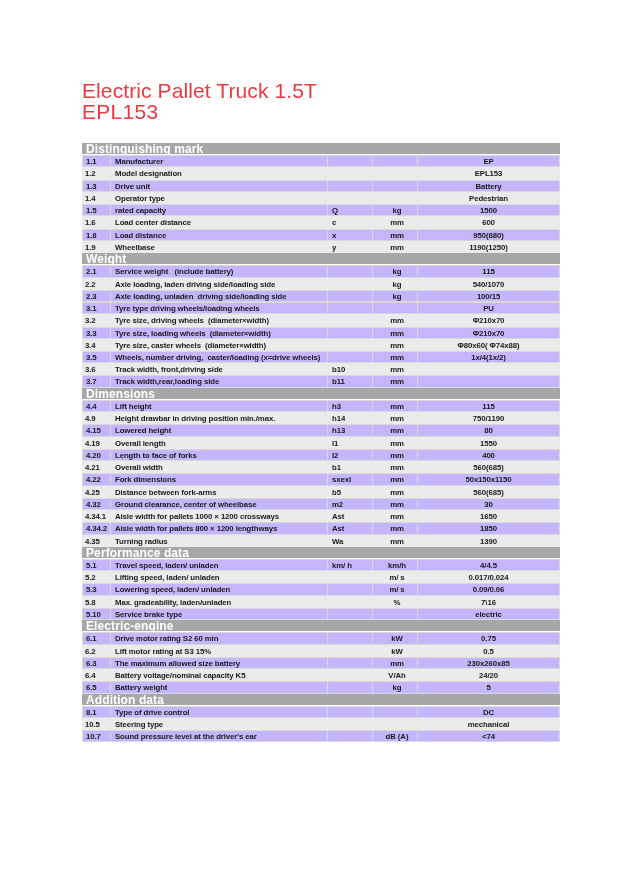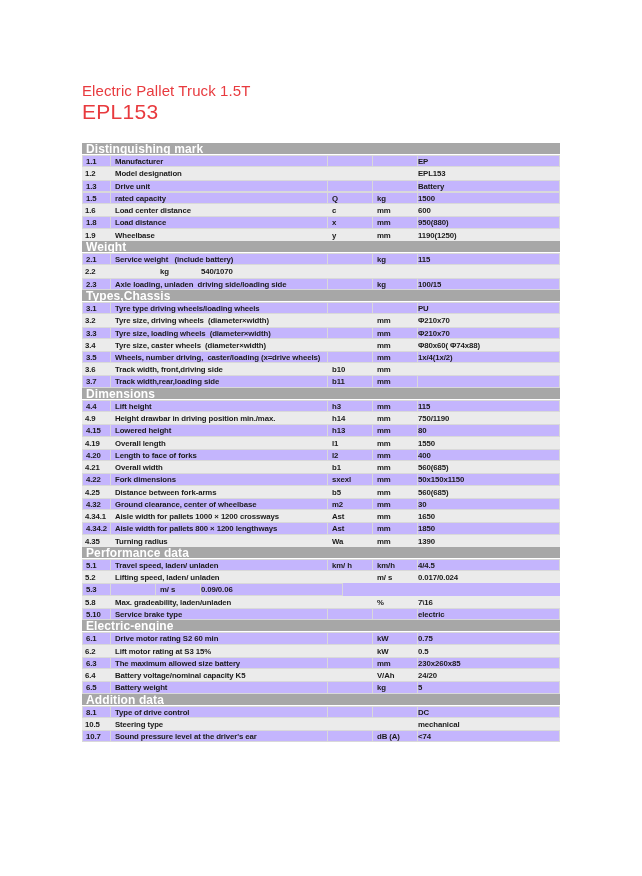--- a/index.html
+++ b/index.html
@@ -9,21 +9,21 @@
     --grid:#d9d9d9;
     --text:#1a1a1a;
   }
   html,body{margin:0;padding:0;}
   body{
     width:642px;height:876px;background:#ffffff;position:relative;
     font-family:"Liberation Sans", sans-serif;color:var(--text);
   }
   .page-title{
     position:absolute;left:82px;top:82px;
-    font-size:15px;line-height:18px;font-weight:500;color:var(--accent);
+    font-size:21px;line-height:18px;font-weight:500;color:var(--accent);
     letter-spacing:0.1px;
   }
   .model-title{
     position:absolute;left:82px;top:100px;
     font-size:21px;line-height:24px;font-weight:500;color:var(--accent);
     letter-spacing:0.3px;
   }
   .spec-table{
     position:absolute;left:82px;top:143px;width:478px;
   }
@@ -42,22 +42,22 @@
     letter-spacing:-0.1px;white-space:pre;overflow:hidden;
   }
   .row.white{background:#c4b5fd;}
   .row.white .cell{border:0.7px solid var(--grid);border-left:none;}
   .row.white .cell:first-child{border-left:0.7px solid var(--grid);}
   .row.gray{background:var(--alt-bg);}
   .row.gray .cell{border:0.7px solid transparent;border-left:none;}
   .c-code {width:29px;padding-left:3px;}
   .c-label{width:217px;padding-left:4px;}
   .c-symbol{width:45px;padding-left:4px;}
-  .c-unit{width:45px;padding-left:4px;}
-  .c-value{width:142px;text-align:left;}
+  .c-unit{width:45px;padding-left:4px;text-align:center;}
+  .c-value{width:142px;text-align:center;}
 </style>
 </head>
 <body>
 
 <div class="page-title">Electric Pallet Truck 1.5T</div>
 <div class="model-title">EPL153</div>
 <div class="spec-table">
     <div class="sec-header">Distinguishing mark</div>
     <div class="row white">
       <div class="cell c-code">1.1</div>
@@ -73,20 +73,27 @@
       <div class="cell c-unit"></div>
       <div class="cell c-value">EPL153</div>
     </div>
     <div class="row white">
       <div class="cell c-code">1.3</div>
       <div class="cell c-label">Drive unit</div>
       <div class="cell c-symbol"></div>
       <div class="cell c-unit"></div>
       <div class="cell c-value">Battery</div>
     </div>
+    <div class="row gray">
+      <div class="cell c-code">1.4</div>
+      <div class="cell c-label">Operator type</div>
+      <div class="cell c-symbol"></div>
+      <div class="cell c-unit"></div>
+      <div class="cell c-value">Pedestrian</div>
+    </div>
     <div class="row white">
       <div class="cell c-code">1.5</div>
       <div class="cell c-label">rated capacity</div>
       <div class="cell c-symbol">Q</div>
       <div class="cell c-unit">kg</div>
       <div class="cell c-value">1500</div>
     </div>
     <div class="row gray">
       <div class="cell c-code">1.6</div>
       <div class="cell c-label">Load center distance</div>
@@ -111,32 +118,32 @@
     <div class="sec-header">Weight</div>
     <div class="row white">
       <div class="cell c-code">2.1</div>
       <div class="cell c-label">Service weight   (include battery)</div>
       <div class="cell c-symbol"></div>
       <div class="cell c-unit">kg</div>
       <div class="cell c-value">115</div>
     </div>
     <div class="row gray">
       <div class="cell c-code">2.2</div>
+      <div class="cell c-label">Axle loading, laden driving side/loading side</div>
       <div class="cell c-symbol"></div>
       <div class="cell c-unit">kg</div>
       <div class="cell c-value">540/1070</div>
     </div>
     <div class="row white">
       <div class="cell c-code">2.3</div>
       <div class="cell c-label">Axle loading, unladen  driving side/loading side</div>
       <div class="cell c-symbol"></div>
       <div class="cell c-unit">kg</div>
       <div class="cell c-value">100/15</div>
     </div>
-    <div class="sec-header">Types,Chassis</div>
     <div class="row white">
       <div class="cell c-code">3.1</div>
       <div class="cell c-label">Tyre type driving wheels/loading wheels</div>
       <div class="cell c-symbol"></div>
       <div class="cell c-unit"></div>
       <div class="cell c-value">PU</div>
     </div>
     <div class="row gray">
       <div class="cell c-code">3.2</div>
       <div class="cell c-label">Tyre size, driving wheels  (diameter×width)</div>
@@ -274,20 +281,21 @@
     </div>
     <div class="row gray">
       <div class="cell c-code">5.2</div>
       <div class="cell c-label">Lifting speed, laden/ unladen</div>
       <div class="cell c-symbol"></div>
       <div class="cell c-unit">m/ s</div>
       <div class="cell c-value">0.017/0.024</div>
     </div>
     <div class="row white">
       <div class="cell c-code">5.3</div>
+      <div class="cell c-label">Lowering speed, laden/ unladen</div>
       <div class="cell c-symbol"></div>
       <div class="cell c-unit">m/ s</div>
       <div class="cell c-value">0.09/0.06</div>
     </div>
     <div class="row gray">
       <div class="cell c-code">5.8</div>
       <div class="cell c-label">Max. gradeability, laden/unladen</div>
       <div class="cell c-symbol"></div>
       <div class="cell c-unit">%</div>
       <div class="cell c-value">7\16</div>

